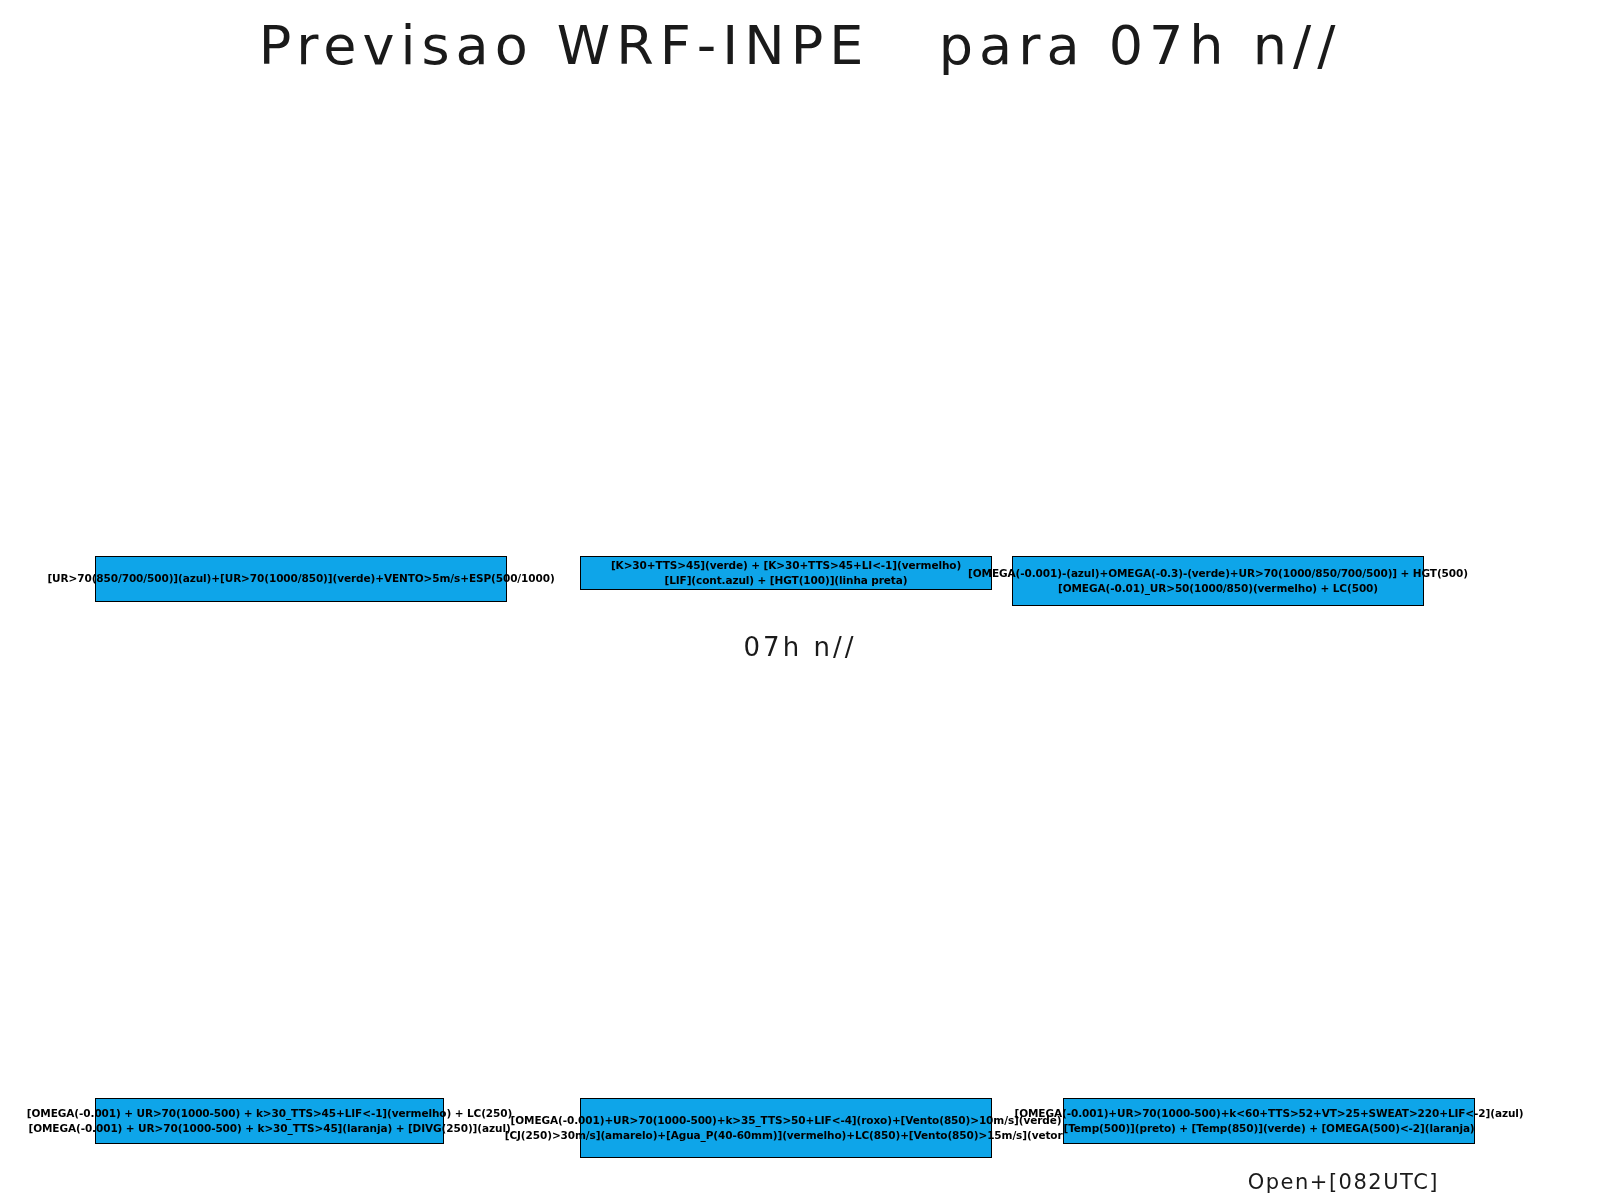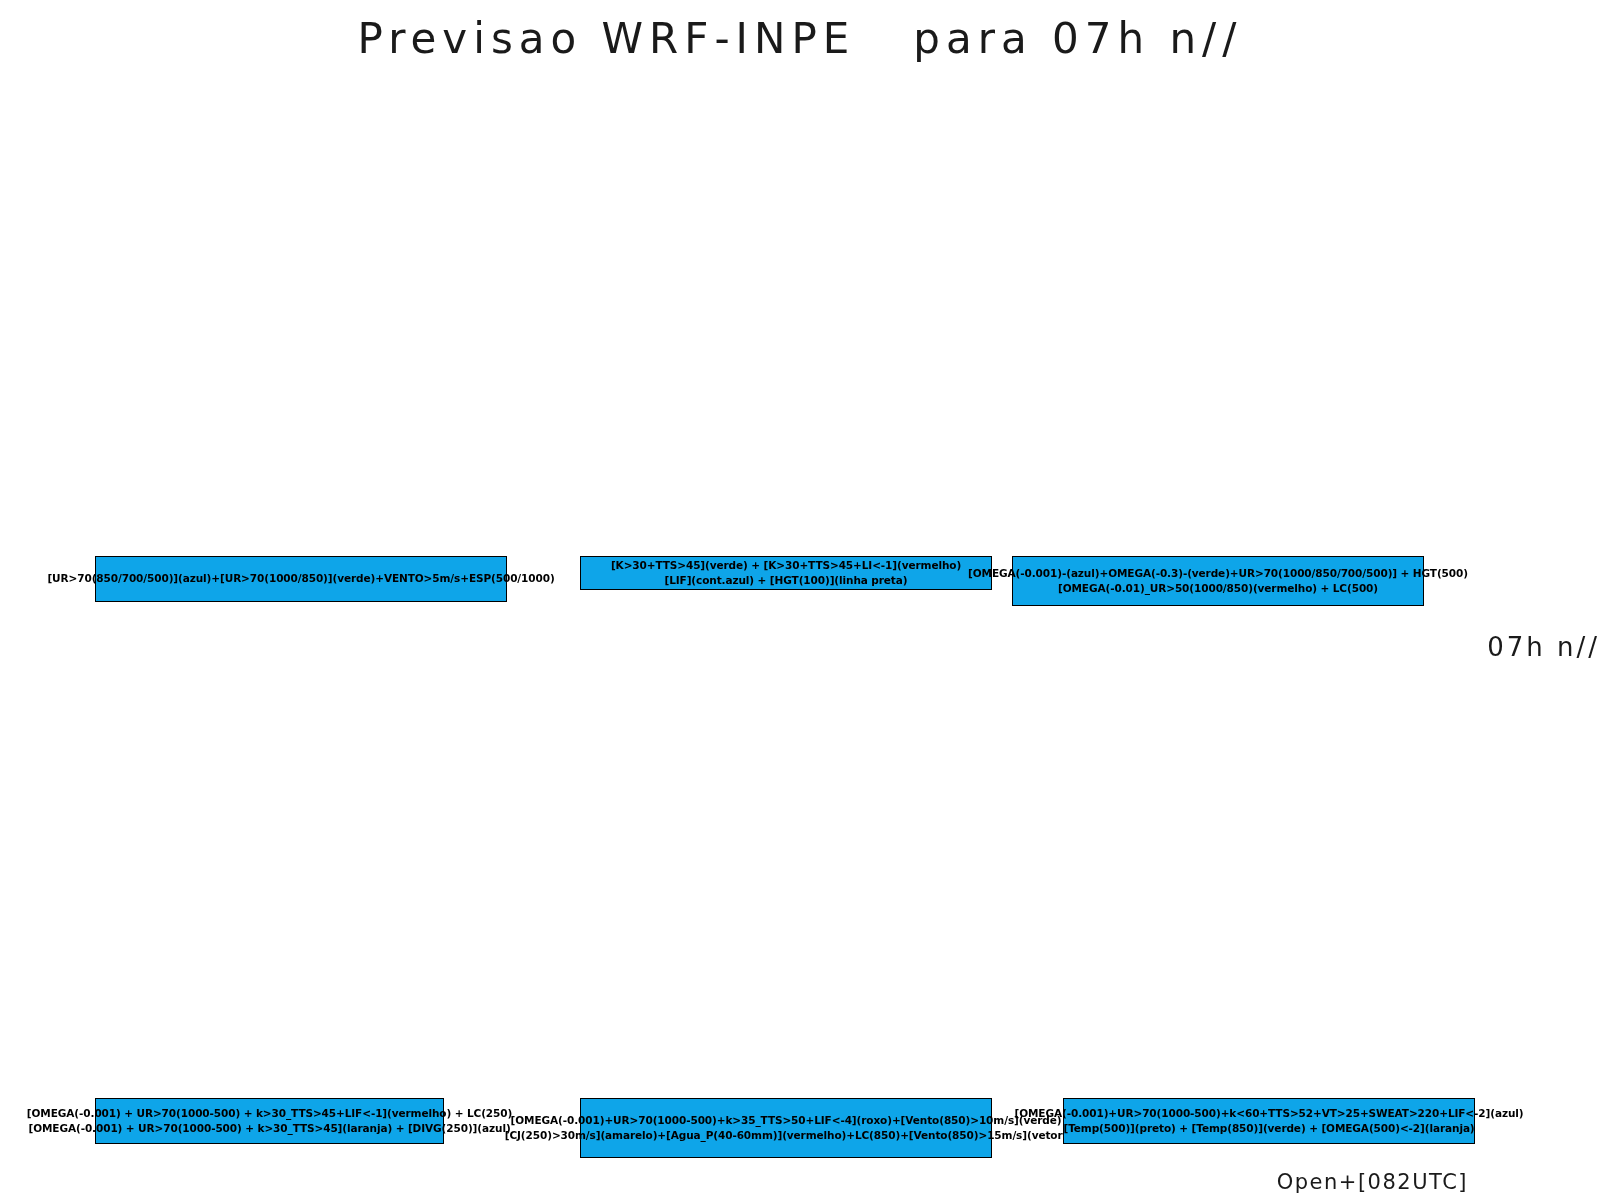--- a/index.html
+++ b/index.html
@@ -17,46 +17,46 @@
   }
 
   
   .page-title {
     position: absolute;
     top: 14px;
     left: 0;
     width: 100%;
     text-align: center;
     font-family: "DejaVu Sans", sans-serif;
-    font-size: 42px;
+    font-size: 54px;
     font-weight: 400;
     letter-spacing: 6px;
     color: #1a1a1a;
     white-space: pre;
   }
 
   
   .mid-caption {
     position: absolute;
     top: 632px;
     left: 0;
     width: 100%;
-    text-align: right;
+    text-align: center;
     font-family: "DejaVu Sans", sans-serif;
     font-size: 26px;
     letter-spacing: 3px;
     color: #1a1a1a;
     white-space: pre;
   }
 
   
   .footer-note {
     position: absolute;
     bottom: 6px;
-    right: 132px;
+    right: 161px;
     font-family: "DejaVu Sans", sans-serif;
     font-size: 21px;
     letter-spacing: 1.5px;
     color: #1a1a1a;
     white-space: pre;
   }
 
   
   .legend-box {
     position: absolute;

